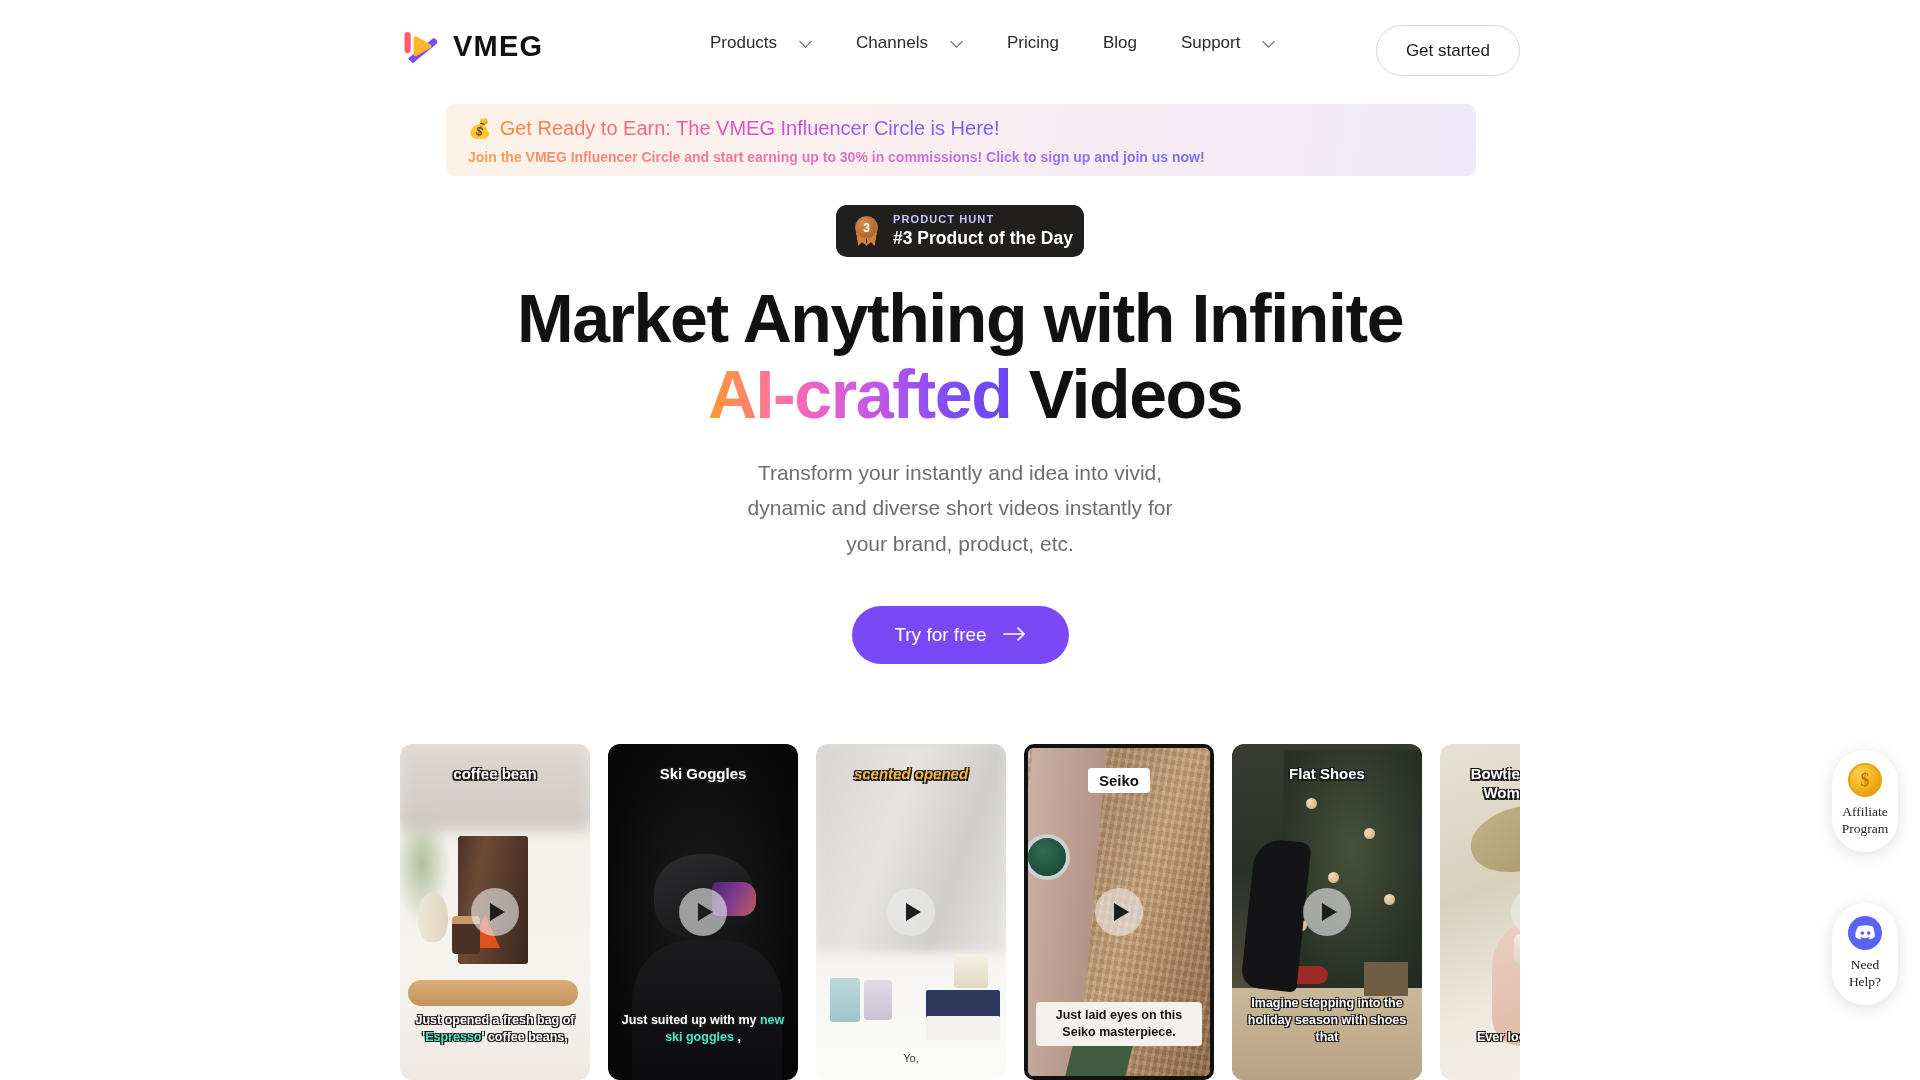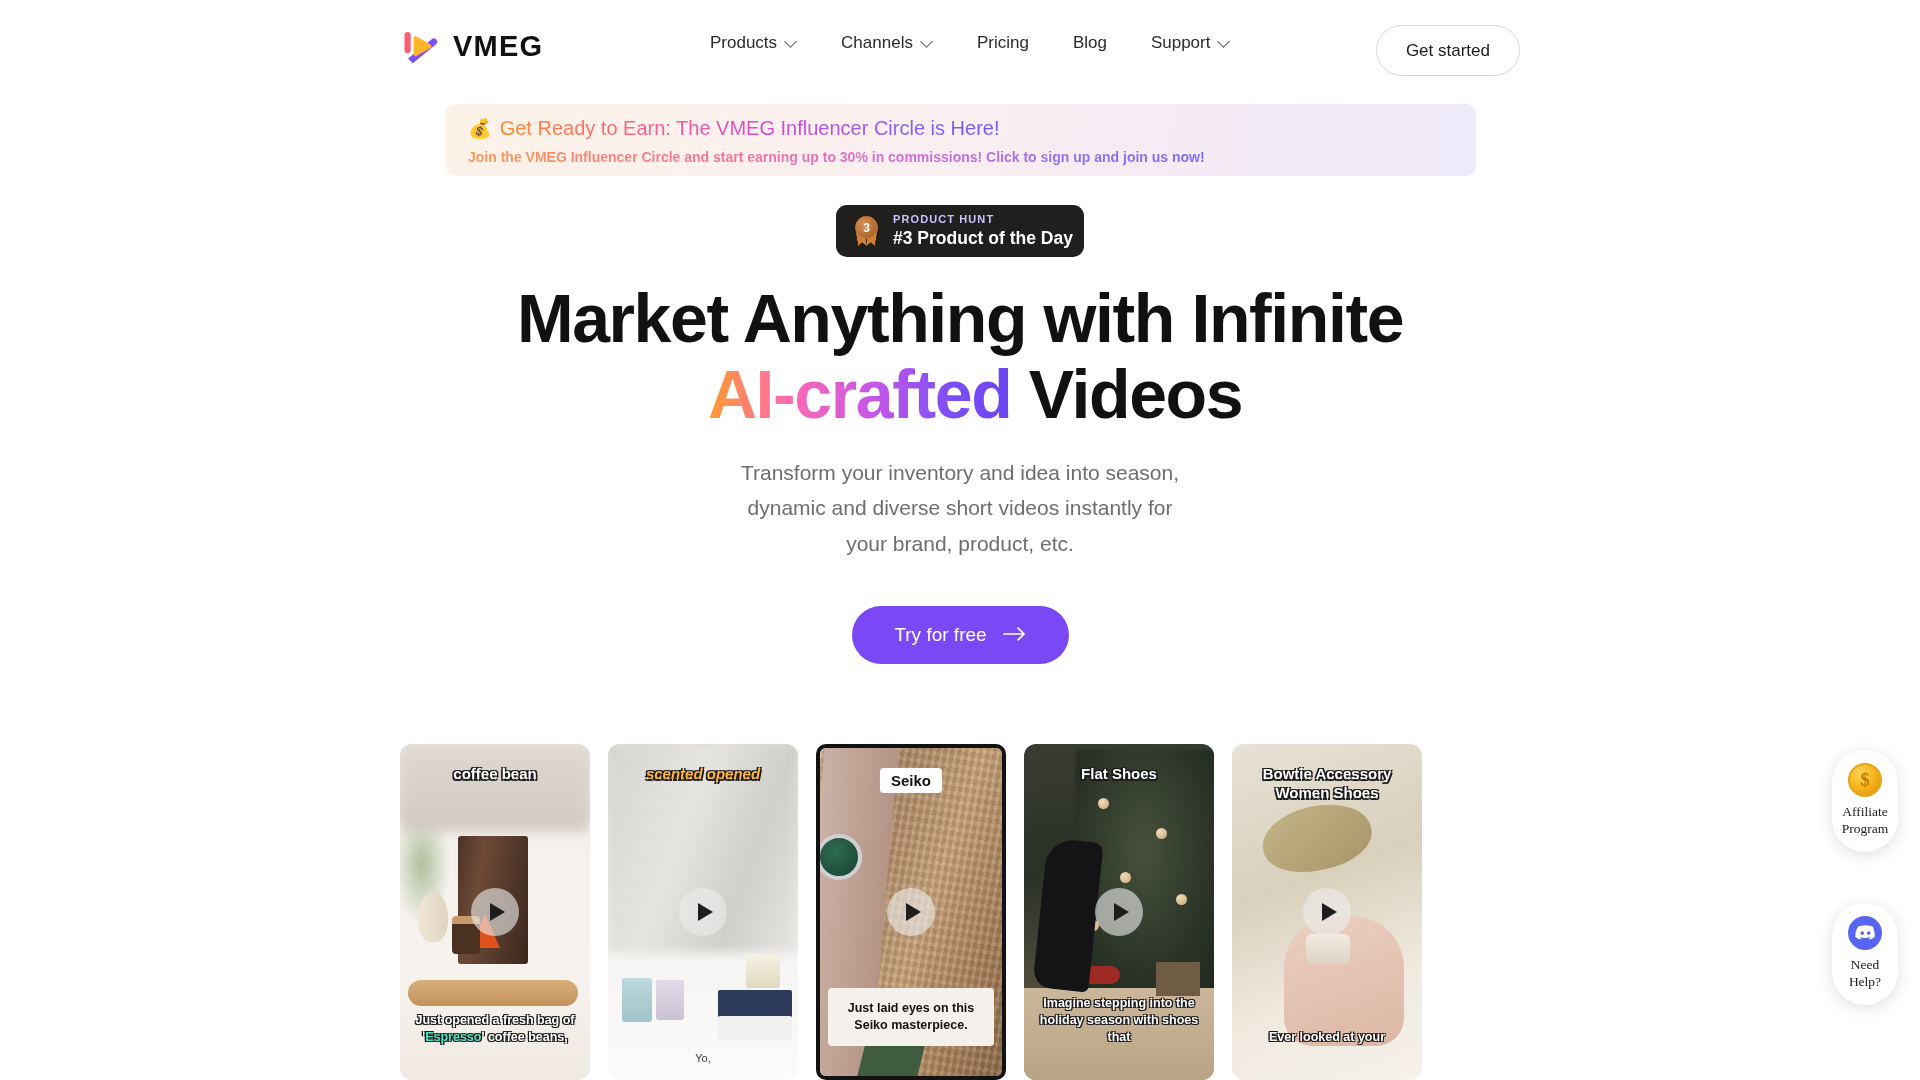--- a/index.html
+++ b/index.html
@@ -58,21 +58,21 @@
     position: absolute;
     left: 710px;
     top: 34px;
     display: flex;
     align-items: center;
     gap: 44px;
   }
   .nav-item {
     display: flex;
     align-items: center;
-    gap: 9px;
+    gap: 24px;
     font-size: 17px;
     color: #2b2b2b;
     cursor: pointer;
     line-height: 1;
     white-space: nowrap;
   }
   .chev {
     display: inline-block;
     width: 11px;
     height: 11px;
@@ -330,21 +330,21 @@
     color: #ffffff;
     line-height: 1.35;
     text-shadow: -1.2px -1.2px 0 #1a1a1a, 1.2px -1.2px 0 #1a1a1a, -1.2px 1.2px 0 #1a1a1a, 1.2px 1.2px 0 #1a1a1a;
   }
   .card-caption .hl { color: #4fe3c1; }
   .card-caption.boxed {
     background: #f4f1ec;
     color: #121212;
     text-shadow: none;
     border-radius: 4px;
-    padding: 12px 6px;
+    padding: 5px 6px;
     bottom: 30px;
   }
   .card-caption.tiny {
     font-size: 11px;
     bottom: 14px;
     font-weight: 400;
     color: #3a3a3a;
     text-shadow: none;
   }
   .play {
@@ -653,21 +653,21 @@
       <span class="ph-title">#3 Product of the Day</span>
     </span>
   </div>
 
   <h1 class="hero-title">
     <span>Market Anything with Infinite</span><br>
     <span class="ai">AI-crafted</span><span> Videos</span>
   </h1>
 
   <p class="hero-sub">
-    <span>Transform your inventory and idea into season,</span><br>
+    <span>Transform your instantly and idea into vivid,</span><br>
     <span>dynamic and diverse short videos instantly for</span><br>
     <span>your brand, product, etc.</span>
   </p>
 
   <button class="cta">
     <span>Try for free</span>
     <span class="cta-arrow">
       <svg width="24" height="14" viewBox="0 0 24 14" aria-hidden="true">
         <path d="M1 7 H21 M15 1.2 L21.2 7 L15 12.8" fill="none" stroke="#ffffff" stroke-width="1.7" stroke-linecap="round" stroke-linejoin="round"></path>
       </svg>
@@ -684,20 +684,32 @@
         <span class="bag"></span>
         <span class="jar"></span>
       </div>
       <div class="card-label">coffee bean</div>
       <div class="play"></div>
       <div class="card-caption">
         <span>Just opened a fresh bag of '</span><span class="hl">Espresso</span><span>' coffee beans,</span>
       </div>
     </div>
 
+    <div class="card">
+      <div class="card-bg art-dark">
+        <span class="body"></span>
+        <span class="head"></span>
+        <span class="visor"></span>
+      </div>
+      <div class="card-label">Ski Goggles</div>
+      <div class="play"></div>
+      <div class="card-caption">
+        <span>Just suited up with my </span><span class="hl">new ski goggles</span><span> ,</span>
+      </div>
+    </div>
 
     <div class="card">
       <div class="card-bg art-candle">
         <span class="blur"></span>
         <span class="boxA"></span>
         <span class="boxB"></span>
         <span class="candleBig"></span>
         <span class="jarA"></span>
         <span class="jarB"></span>
       </div>

